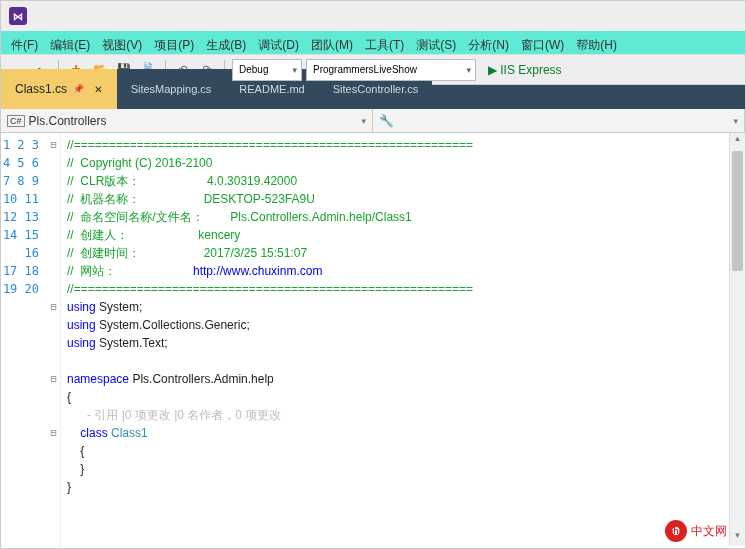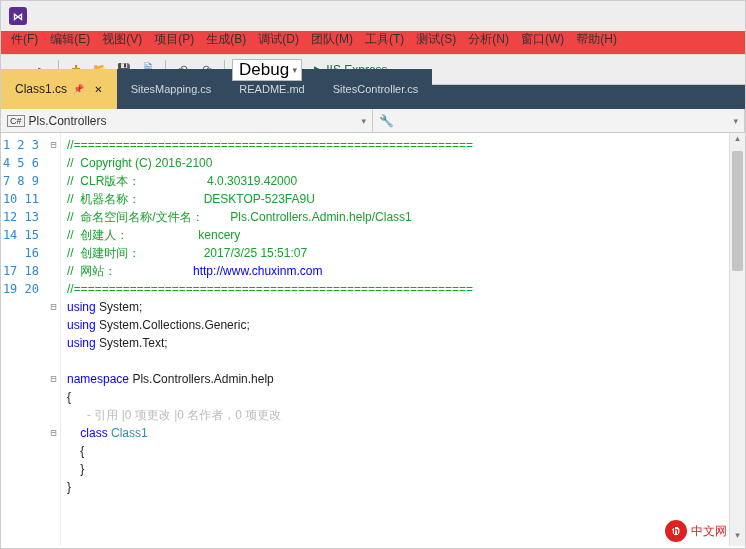--- a/index.html
+++ b/index.html
@@ -1,24 +1,24 @@
 <!DOCTYPE html>
 <html><head>
 <meta charset="utf-8">
 <style>
 *{margin:0;padding:0;box-sizing:border-box;font-family:"Microsoft YaHei",Segoe UI,sans-serif;font-size:12px}
 body{background:#fff;width:746px;height:549px;overflow:hidden;position:relative;border:1px solid #ccc}
 .titlebar{height:30px;background:#eee;display:flex;align-items:center;padding:0 8px;color:#444}
 .titlebar .vs-icon{width:18px;height:18px;background:#5c2d91;border-radius:3px;margin-right:8px;display:flex;align-items:center;justify-content:center;color:#fff;font-weight:bold;font-size:10px}
-.menubar{height:24px;background:#ef4444;display:flex;align-items:flex-start;padding:0 4px;color:#333;border-bottom:1px solid #ddd}
+.menubar{height:24px;background:#5eead4;display:flex;align-items:flex-end;padding:0 4px;color:#333;border-bottom:1px solid #ddd}
 .menubar span{padding:0 6px;cursor:default}
 .toolbar{height:30px;background:#eee;display:flex;align-items:center;padding:0 6px;gap:4px;border-bottom:1px solid #ccc}
 .toolbar .sep{width:1px;height:20px;background:#bbb;margin:0 3px}
 .toolbar .btn{width:20px;height:20px;display:flex;align-items:center;justify-content:center;font-size:11px;color:#555}
-.toolbar .dd{height:22px;border:1px solid #bbb;background:#fff;padding:0 18px 0 6px;display:flex;align-items:center;position:relative;font-size:17px}
+.toolbar .dd{height:22px;border:1px solid #bbb;background:#fff;padding:0 18px 0 6px;display:flex;align-items:center;position:relative;font-size:10px}
 .toolbar .dd::after{content:"▾";position:absolute;right:4px;color:#666;font-size:9px}
 .toolbar .run{color:#0a7b2f;display:flex;align-items:center;gap:3px;padding:0 8px;font-size:11px}
 .tabs{height:24px;background:#334a5e;display:flex;align-items:flex-end}
 .tab{height:40px;padding:0 14px;display:flex;align-items:center;gap:6px;color:#d0d8df;background:#334a5e;font-size:11px}
 .tab.active{background:#f5cc6a;color:#222}
 .tab .pin{font-size:9px}
 .tab .x{font-size:10px;margin-left:4px}
 .navbar{height:24px;background:#f3f3f3;display:flex;border-bottom:1px solid #ccc}
 .navbar .cell{flex:1;display:flex;align-items:center;padding:0 6px;border-right:1px solid #ccc;gap:4px;font-size:11px;color:#333}
 .navbar .cell .caret{margin-left:auto;color:#777;font-size:9px}
@@ -65,20 +65,21 @@
   <div class="sep"></div>
   <div class="btn" style="color:#d08a2a">✚</div>
   <div class="btn" style="color:#1e6fd6">📂</div>
   <div class="btn" style="color:#1e6fd6">💾</div>
   <div class="btn" style="color:#1e6fd6">🗎</div>
   <div class="sep"></div>
   <div class="btn">↶</div>
   <div class="btn">↷</div>
   <div class="sep"></div>
   <div class="dd" style="width:70px">Debug</div>
+  <div class="dd" style="width:170px">ProgrammersLiveShow</div>
   <div class="run">
       <span>▶</span>
       <span>IIS Express</span>
     </div>
 </div>
 
 <div class="tabs">
   <div class="tab active">
       <span>Class1.cs</span>
       <span class="pin">📌</span>

